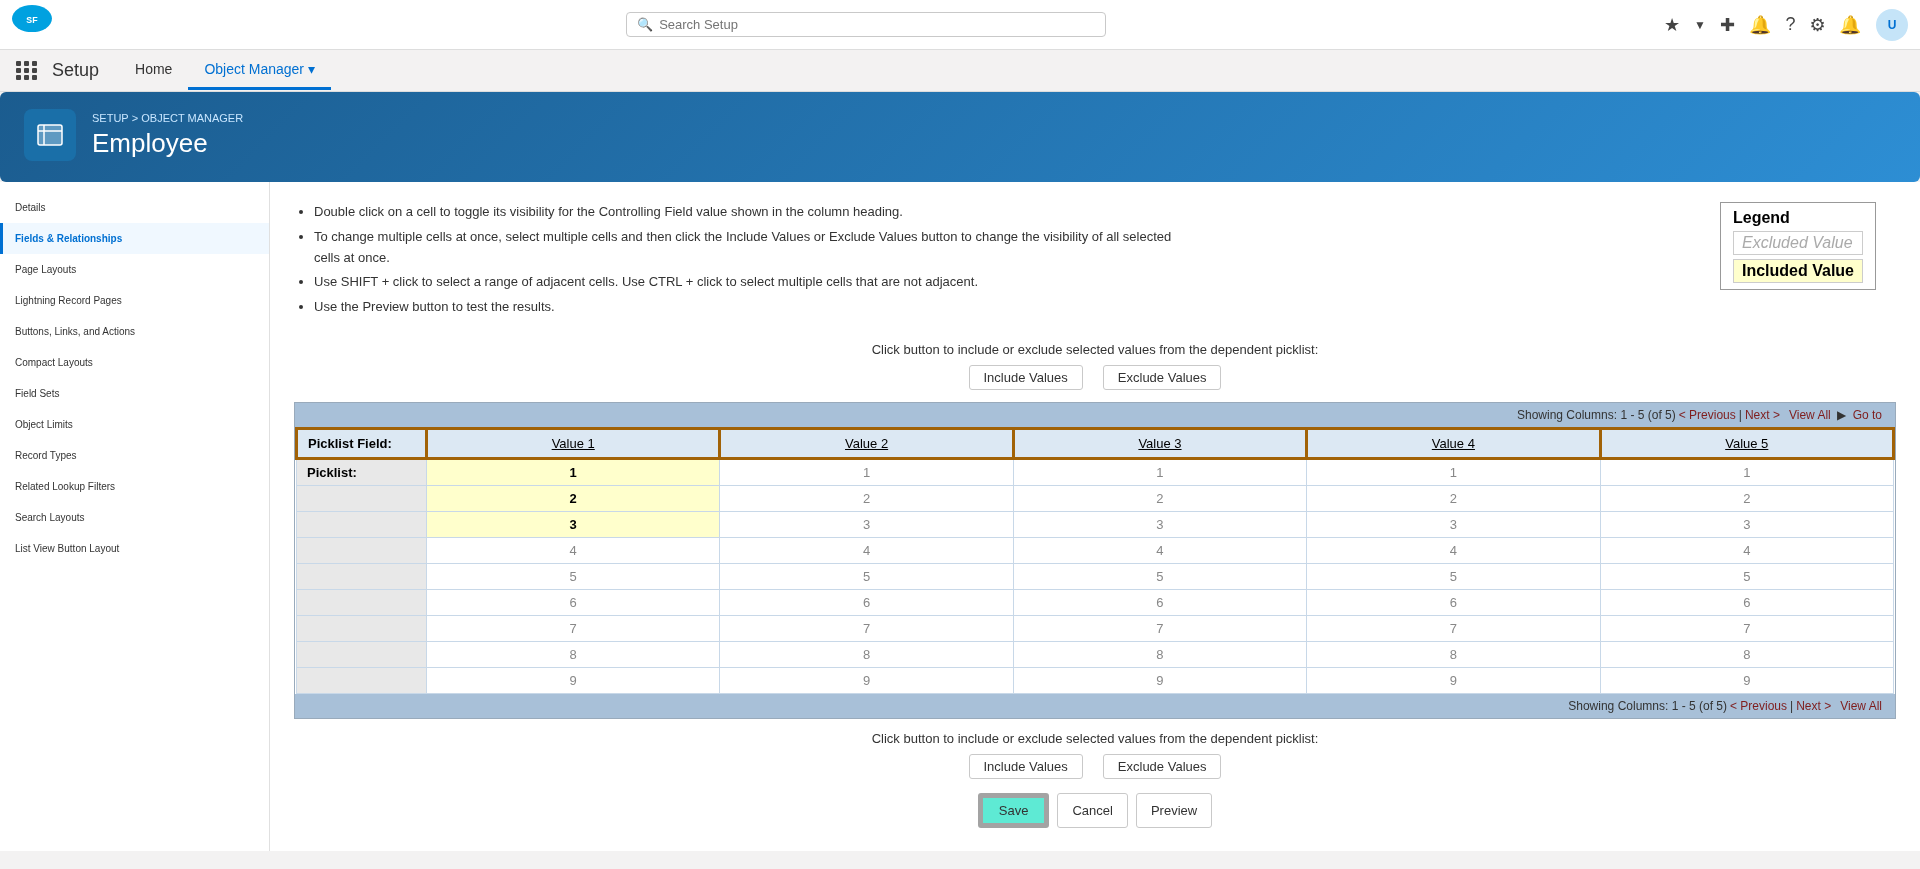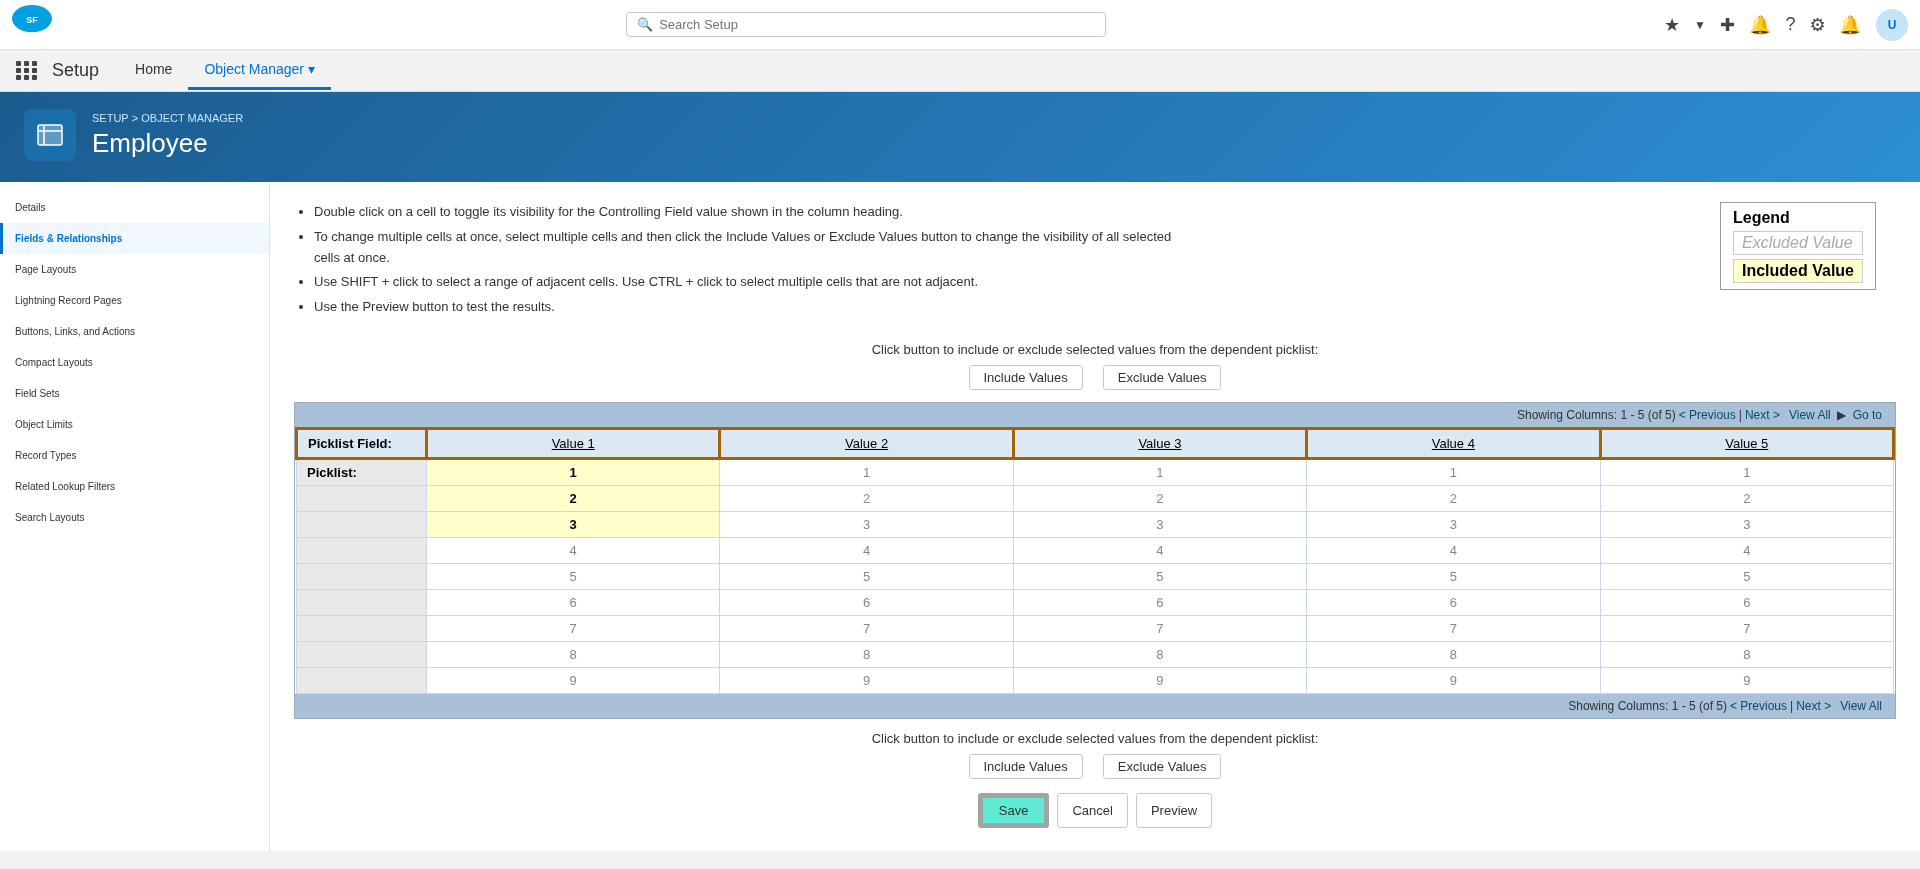--- a/index.html
+++ b/index.html
@@ -98,20 +98,21 @@
     }
 
     
     .object-header {
       background: linear-gradient(135deg, #1b5c8f 0%, #2d8ed4 100%);
       padding: 16px 24px 20px 24px;
       display: flex;
       align-items: center;
       gap: 16px;
       min-height: 90px;
+      border-radius: 6px;
     }
     .obj-icon {
       width: 52px; height: 52px;
       background: #1a6fa8;
       border-radius: 8px;
       display: flex; align-items: center; justify-content: center;
       font-size: 22px; color: #fff;
     }
     .obj-title-area { color: #fff; }
     .obj-breadcrumb { font-size: 11px; color: #c8e6ff; margin-bottom: 4px; }
@@ -213,21 +214,21 @@
     }
     .table-nav-bar {
       background: #a8c0d8;
       padding: 5px 10px;
       display: flex;
       justify-content: flex-end;
       align-items: center;
       font-size: 12px;
       color: #333;
     }
-    .table-nav-bar a { color: #0c4a6e; text-decoration: none; margin: 0 3px; }
+    .table-nav-bar a { color: #7f1d1d; text-decoration: none; margin: 0 3px; }
 
     .picklist-table {
       width: 100%;
       border-collapse: collapse;
       font-size: 13px;
     }
     .picklist-table th {
       background: #dce8f3;
       padding: 6px 10px;
       border: 3px solid #a16207;
@@ -361,20 +362,21 @@
     <div class="sidebar-item active">Fields &amp; Relationships</div>
     <div class="sidebar-item">Page Layouts</div>
     <div class="sidebar-item">Lightning Record Pages</div>
     <div class="sidebar-item">Buttons, Links, and Actions</div>
     <div class="sidebar-item">Compact Layouts</div>
     <div class="sidebar-item">Field Sets</div>
     <div class="sidebar-item">Object Limits</div>
     <div class="sidebar-item">Record Types</div>
     <div class="sidebar-item">Related Lookup Filters</div>
     <div class="sidebar-item">Search Layouts</div>
+    <div class="sidebar-item">List View Button Layout</div>
   </div>
 
   <div class="content">
 
     <div class="instructions-area">
 
       <div class="instructions">
         <ul>
           <li>Double click on a cell to toggle its visibility for the Controlling Field value shown in the column heading.</li>
           <li>To change multiple cells at once, select multiple cells and then click the Include Values or Exclude Values button to change the visibility of all selected cells at once.</li>

